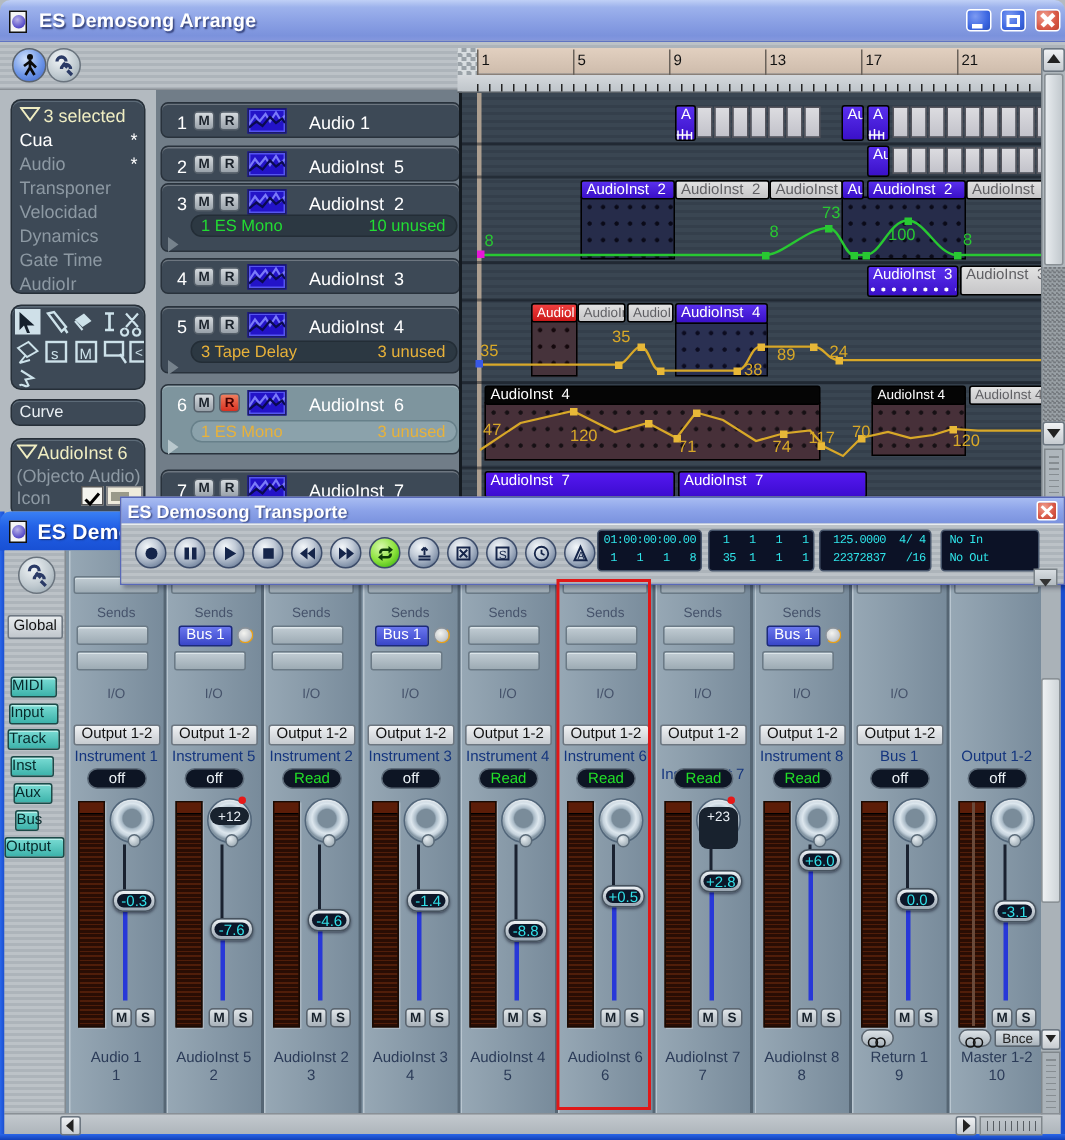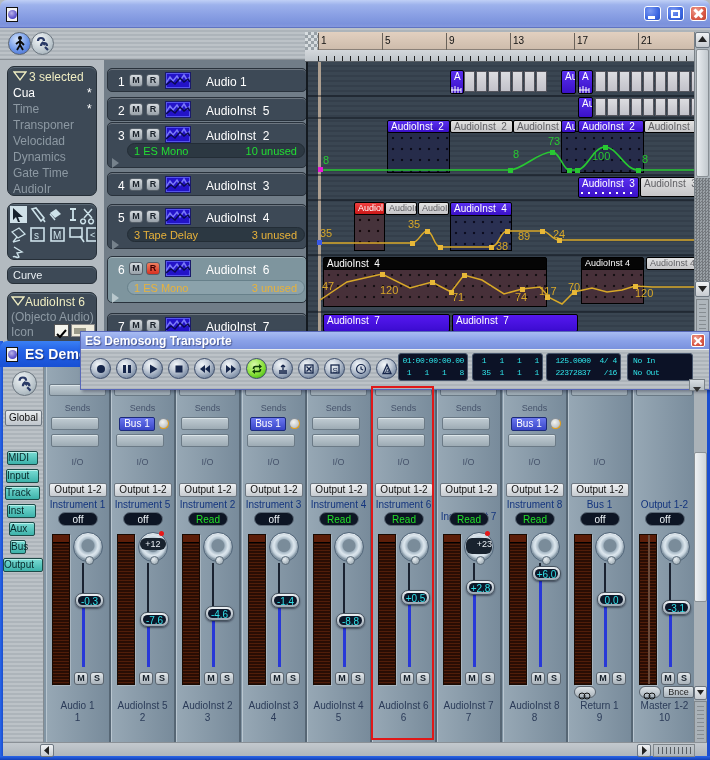--- a/index.html
+++ b/index.html
@@ -63,20 +63,21 @@
 .tdisp{position:absolute;background:#0c1226;border:1px solid #46546a;border-radius:3px;
   color:#2fe3e8;font-family:"Liberation Mono",monospace;font-size:8px;line-height:12px;letter-spacing:-0.4px;
   white-space:pre;padding-top:1px}
 </style></head>
 <body>
 
 <div class="a" style="left:0;top:0;width:710px;height:345px;background:#b3bac0">
 <div class="a" style="left:0;top:0;width:710px;height:28px;background:linear-gradient(180deg,#c0d0f6 0%,#9db2ec 18%,#8aa0e4 55%,#7b92dc 88%,#8497de 100%);border-bottom:1px solid #5f74c2;border-radius:7px 7px 0 0"></div>
 <div class="a" style="left:6px;top:7px;width:12px;height:15px;background:#f5f5f5;border:1px solid #111"></div>
 <div class="a" style="left:8px;top:10px;width:9px;height:9px;border-radius:50%;background:radial-gradient(circle at 40% 35%,#b9b2e8,#5248c8 70%,#3a32a0)"></div>
+<div class="a tl" style="left:26px;top:6px">ES Demosong Arrange</div>
 <div class="a" style="left:644px;top:6px;width:17px;height:15px;border-radius:3px;background:radial-gradient(circle at 35% 30%,#7d9bf2,#3e68e2 60%,#2750c2);border:1px solid #fff;">
 <div class="a" style="left:3px;top:9px;width:7px;height:3px;background:#fff"></div>
 </div>
 <div class="a" style="left:667px;top:6px;width:17px;height:15px;border-radius:3px;background:radial-gradient(circle at 35% 30%,#7d9bf2,#3e68e2 60%,#2750c2);border:1px solid #fff;">
 <div class="a" style="left:3px;top:3px;width:9px;height:8px;border:2px solid #fff"></div>
 </div>
 <div class="a" style="left:690px;top:6px;width:17px;height:15px;border-radius:3px;background:radial-gradient(circle at 35% 30%,#f0a090,#d85846 60%,#c04330);border:1px solid #fff;">
 <div class="a" style="left:2px;top:5px;width:11px;height:2.5px;background:#fff;transform:rotate(45deg)"></div>
       <div class="a" style="left:2px;top:5px;width:11px;height:2.5px;background:#fff;transform:rotate(-45deg)"></div>
 </div>
@@ -89,21 +90,21 @@
         <path d="M6 8 C6 4,12 4,12 8 M9 13 C9 9,15 9,15 13" stroke="#2a3a66" stroke-width="2.2" fill="none"></path>
         <path d="M10 9 l3 3 M13 14 l3 3" stroke="#2a3a66" stroke-width="2.2"></path>
       </svg></div>
 <div class="pan a" style="left:7px;top:66px;width:90px;height:130px">
 <svg class="a" style="left:5px;top:4px" width="14" height="11">
         <path d="M1 1 H13 L7 9 Z" fill="none" stroke="#efedc2" stroke-width="1.3"></path>
       </svg>
 <div class="a" style="left:21px;top:3px;color:#efedc2;font-size:12px">3 selected</div>
 <div class="a" style="left:5px;top:19px;color:#ffffff;font-size:12px">Cua</div>
 <div class="a" style="left:79px;top:19px;color:#fff;font-size:12px">*</div>
-<div class="a" style="left:5px;top:35px;color:#8d99a3;font-size:12px">Time</div>
+<div class="a" style="left:5px;top:35px;color:#8d99a3;font-size:12px">Audio</div>
 <div class="a" style="left:79px;top:35px;color:#fff;font-size:12px">*</div>
 <div class="a" style="left:5px;top:51px;color:#8d99a3;font-size:12px">Transponer</div>
 <div class="a" style="left:5px;top:67px;color:#8d99a3;font-size:12px">Velocidad</div>
 <div class="a" style="left:5px;top:83px;color:#8d99a3;font-size:12px">Dynamics</div>
 <div class="a" style="left:5px;top:99px;color:#8d99a3;font-size:12px">Gate Time</div>
 <div class="a" style="left:5px;top:115px;color:#8d99a3;font-size:12px">AudioIr</div>
 </div>
 <div class="pan a" style="left:7px;top:203px;width:90px;height:57px">
 <svg class="a" style="left:2px;top:2px" width="86" height="53" viewBox="0 0 86 53">
 <rect x="0" y="0" width="17" height="17" fill="#cfe0e8"></rect>
@@ -581,21 +582,21 @@
 <div class="slot" style="left:5px;top:50px;width:48px;height:13px"></div>
 <div class="slot" style="left:5px;top:67px;width:48px;height:13px"></div>
 <div class="lbl" style="top:90px">I/O</div>
 <div class="outb" style="left:3px;top:116px;width:58px;height:14px">Output 1-2</div>
 <div class="nav" style="top:144px">Instrument 7</div>
 <div class="disp" style="left:12px;top:145px;width:40px;height:14px;color:#22e028">Read</div>
 <div class="a" style="left:6px;top:167px;width:18px;height:151px;background:#290d04;border:1px solid #1a0a02;box-shadow:1px 1px 0 rgba(255,255,255,.25);background-image:repeating-linear-gradient(180deg,rgba(140,55,18,.4) 0 1px,transparent 1px 3px)">
         <div class="a" style="left:0;top:0;width:100%;height:8px;background:#5c1d08;border-bottom:1px solid #000"></div>
       </div>
 <div class="knob" style="left:27px;top:165px"></div>
-<div class="a" style="left:29px;top:171px;width:26px;height:16px;border-radius:6px;background:#18222e;color:#e8eef4;font-size:9px;text-align:right;line-height:12px">+23</div>
+<div class="a" style="left:29px;top:171px;width:26px;height:28px;border-radius:6px;background:#18222e;color:#e8eef4;font-size:9px;text-align:center;line-height:12px">+23</div>
 <div class="a" style="left:48px;top:164px;width:5px;height:5px;border-radius:50%;background:#e81818"></div>
 <div class="a" style="left:36px;top:196px;width:2px;height:17px;background:#1a2230"></div>
 <div class="a" style="left:36px;top:227px;width:3px;height:73px;background:#2838d8"></div>
 <div class="cap" style="left:29px;top:213px">
         <b>+2.8</b>
       </div>
 <div class="msb" style="left:28px;top:305px">M</div>
 <div class="msb" style="left:44px;top:305px">S</div>
 <div class="cname" style="top:333px">AudioInst  7</div>
 <div class="cname" style="top:345px">7</div>

